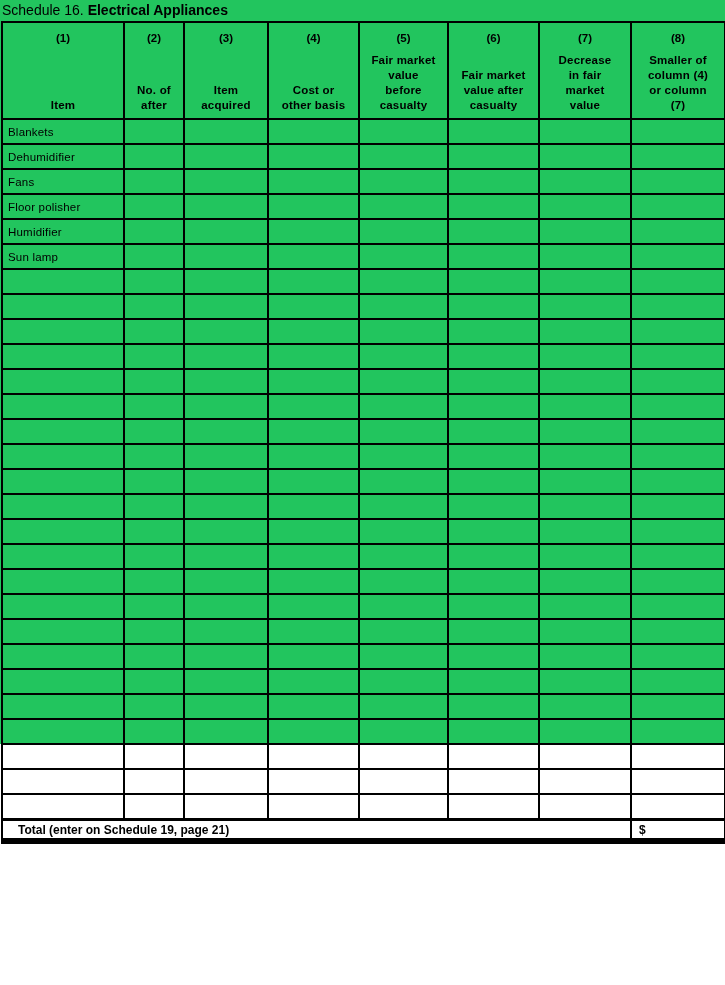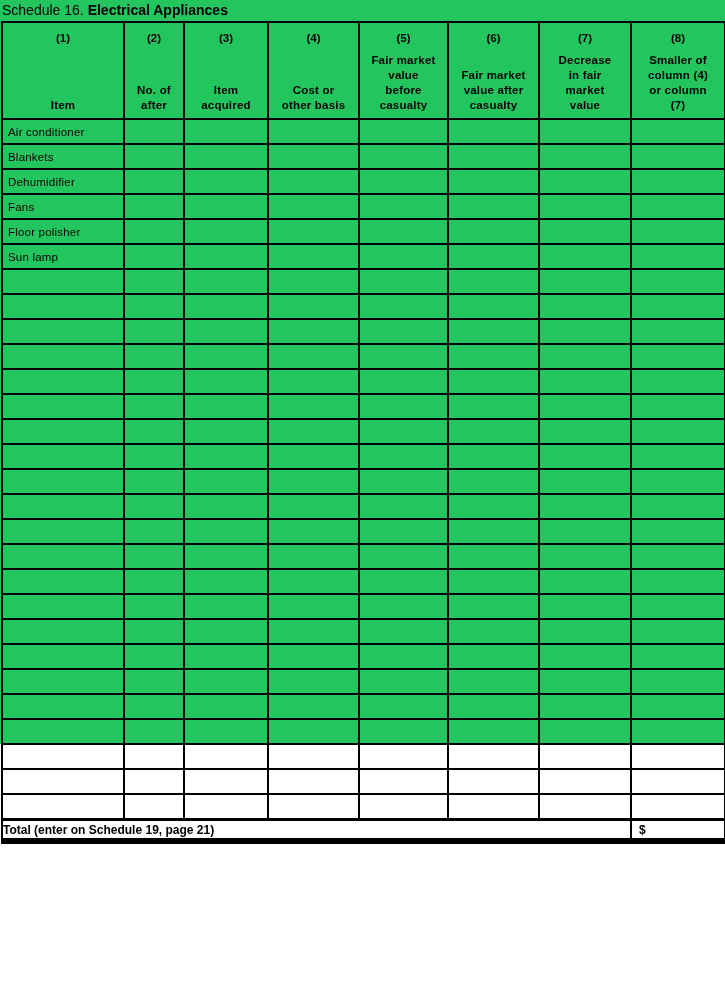--- a/index.html
+++ b/index.html
@@ -72,21 +72,21 @@
     white-space: nowrap;
   }
   tfoot td {
     border-top: 3px solid #000;
     border-bottom: 6px solid #000;
     height: 17px;
     font-weight: bold;
     font-size: 12px;
     vertical-align: middle;
   }
-  td.total-label-cell { padding-left: 0; white-space: nowrap; }
+  td.total-label-cell { padding-left: 15px; white-space: nowrap; }
   td.total-amount-cell { padding-left: 7px; }
 </style>
 </head>
 <body>
 
 <div class="page">
 
   <div class="title">
     <span class="schedule-prefix">Schedule 16.</span>
     <span class="schedule-name">Electrical Appliances</span>
@@ -164,30 +164,20 @@
               <div class="hdesc">Smaller of
 column (4)
 or column
 (7)</div>
             </div>
           </th>
         </tr>
     </thead>
     <tbody>
         <tr>
-          <td class="item-cell">Air conditioner</td>
-          <td></td>
-          <td></td>
-          <td></td>
-          <td></td>
-          <td></td>
-          <td></td>
-          <td></td>
-        </tr>
-        <tr>
           <td class="item-cell">Blankets</td>
           <td></td>
           <td></td>
           <td></td>
           <td></td>
           <td></td>
           <td></td>
           <td></td>
         </tr>
         <tr>
@@ -205,20 +195,30 @@
           <td></td>
           <td></td>
           <td></td>
           <td></td>
           <td></td>
           <td></td>
           <td></td>
         </tr>
         <tr>
           <td class="item-cell">Floor polisher</td>
+          <td></td>
+          <td></td>
+          <td></td>
+          <td></td>
+          <td></td>
+          <td></td>
+          <td></td>
+        </tr>
+        <tr>
+          <td class="item-cell">Humidifier</td>
           <td></td>
           <td></td>
           <td></td>
           <td></td>
           <td></td>
           <td></td>
           <td></td>
         </tr>
         <tr>
           <td class="item-cell">Sun lamp</td>

